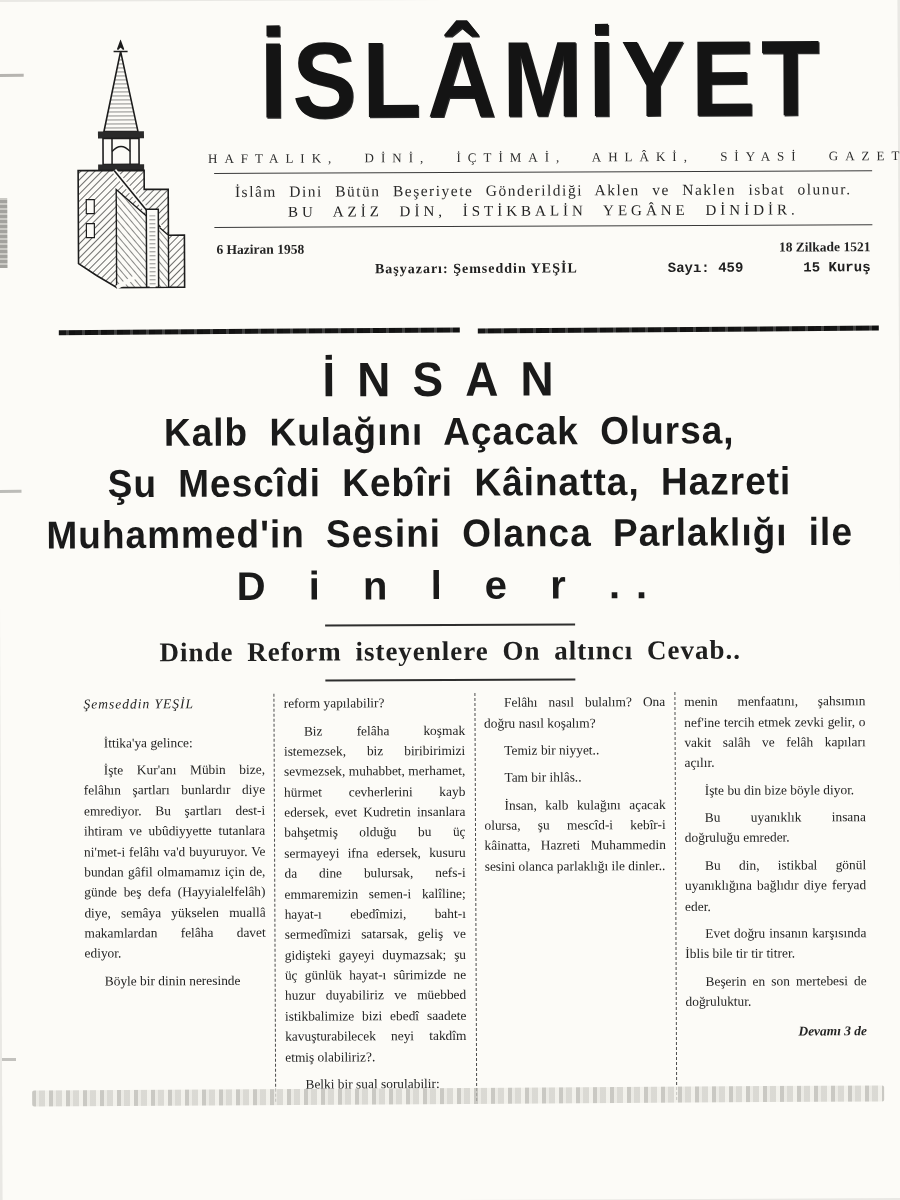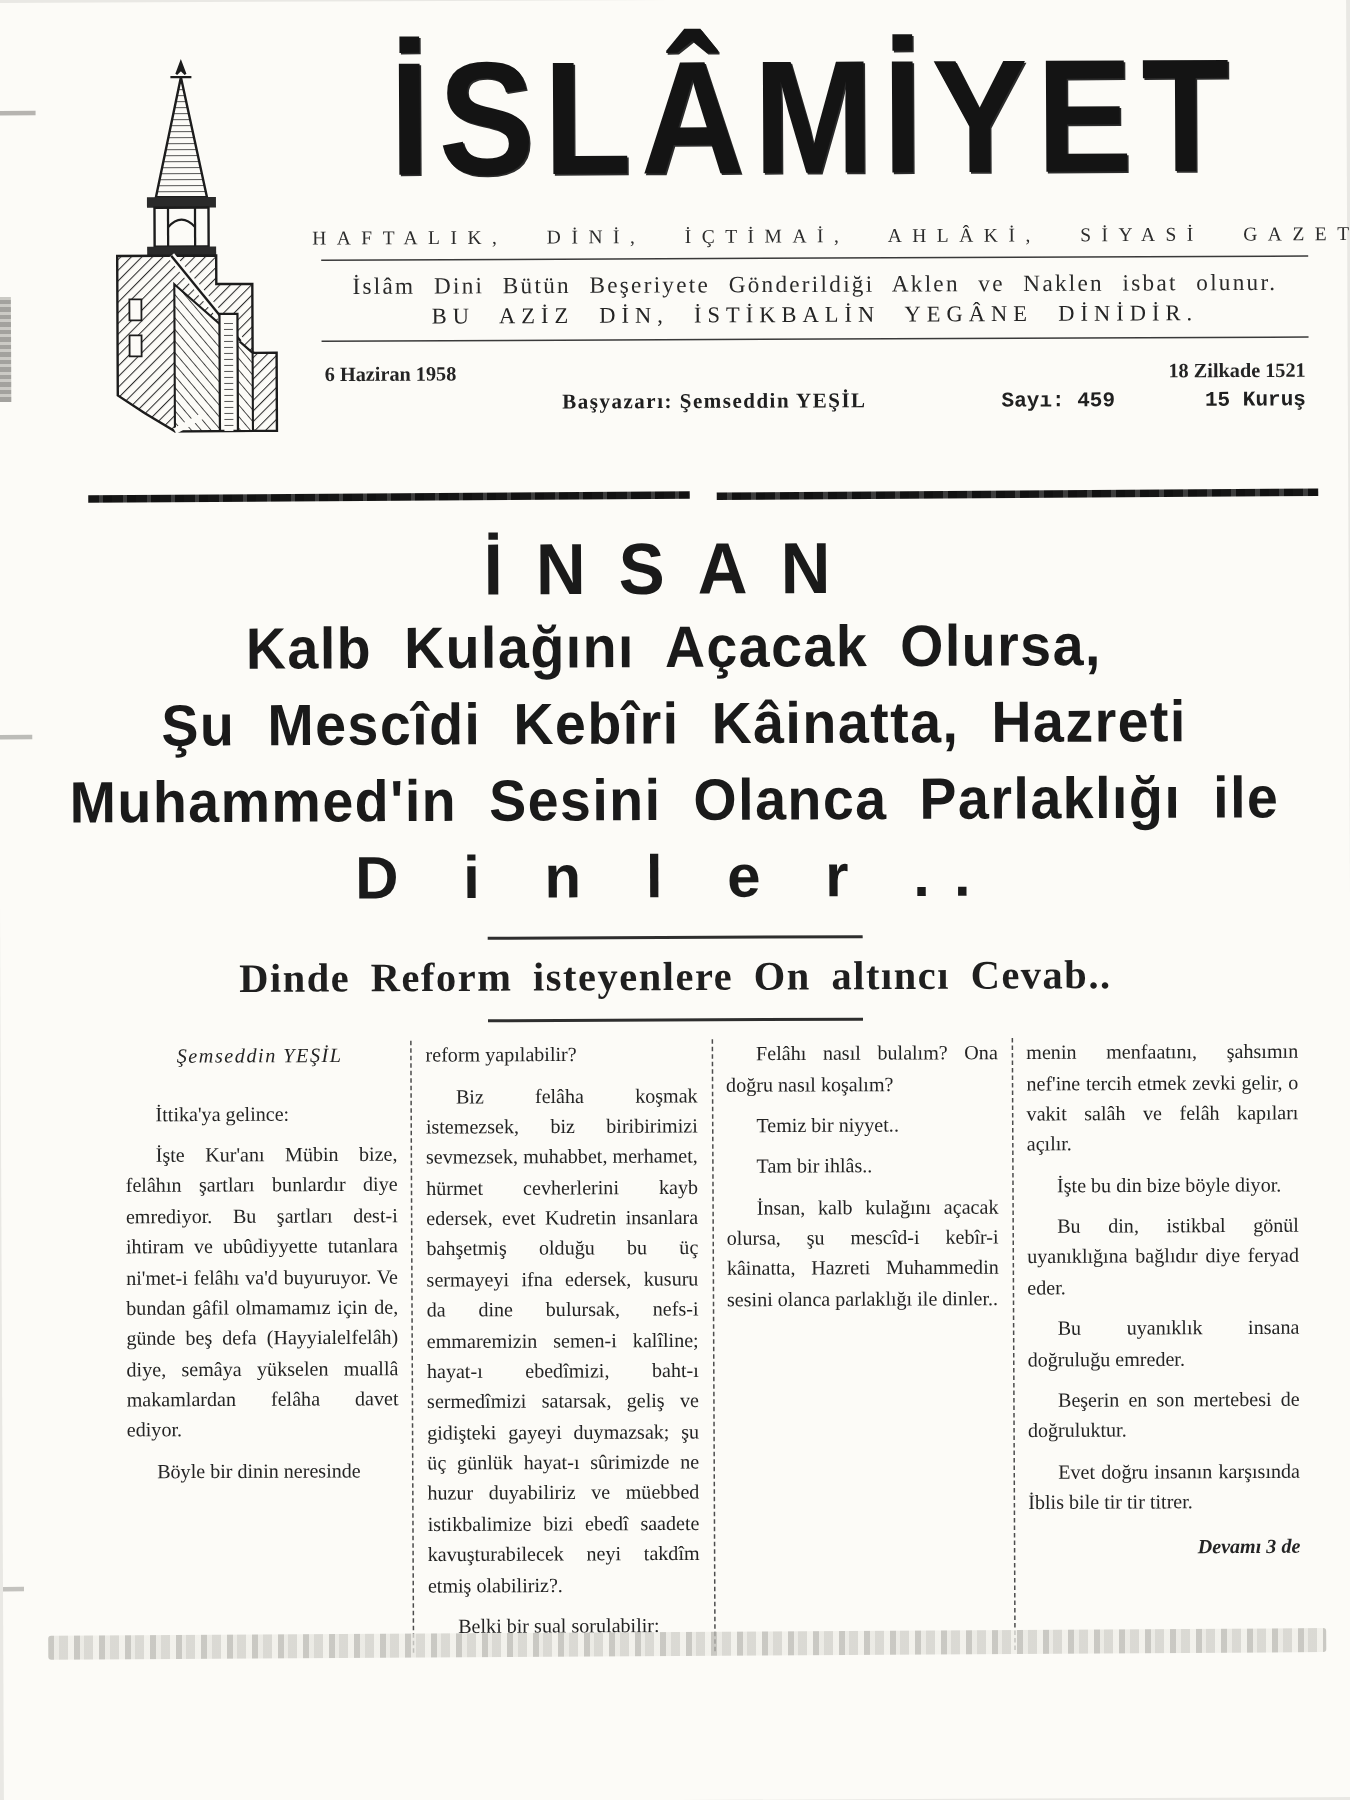--- a/index.html
+++ b/index.html
@@ -110,21 +110,21 @@
   .col{
     flex:1;
     padding:0 9px;
     font-size:13.4px;line-height:1.52;
     text-align:justify;color:#242424;
   }
   .col + .col{border-left:1.5px dashed #4c4c4c;}
   .col p{margin:0 0 7px 0;text-indent:1.5em;}
   .col p.cont{text-indent:0;}
   .byline{
-    text-align:center;font-style:italic;font-size:13.5px;
+    text-align:left;font-style:italic;font-size:13.5px;
     margin:0 2px 18px 0 !important;text-indent:0 !important;
     letter-spacing:1px;
   }
   .continuation{
     text-align:right;font-style:italic;font-weight:bold;
     text-indent:0 !important;margin-top:10px !important;
   }
   
   .noise-band{
     position:absolute;left:30px;right:18px;top:1088px;height:16px;
@@ -244,24 +244,24 @@
     <div class="col">
       <p>Felâhı nasıl bulalım? Ona doğru nasıl koşalım?</p>
       <p>Temiz bir niyyet..</p>
       <p>Tam bir ihlâs..</p>
       <p>İnsan, kalb kulağını açacak olursa, şu mescîd-i kebîr-i kâinatta, Hazreti Muhammedin sesini olanca parlaklığı ile dinler..</p>
     </div>
 
     <div class="col">
       <p class="cont">menin menfaatını, şahsımın nef'ine tercih etmek zevki gelir, o vakit salâh ve felâh kapıları açılır.</p>
       <p>İşte bu din bize böyle diyor.</p>
+      <p>Bu uyanıklık insana doğruluğu emreder.</p>
       <p>Bu din, istikbal gönül uyanıklığına bağlıdır diye feryad eder.</p>
-      <p>Bu uyanıklık insana doğruluğu emreder.</p>
+      <p>Evet doğru insanın karşısında İblis bile tir tir titrer.</p>
       <p>Beşerin en son mertebesi de doğruluktur.</p>
-      <p>Evet doğru insanın karşısında İblis bile tir tir titrer.</p>
       <p class="continuation">Devamı 3 de</p>
     </div>
   </div>
 
   <div class="noise-band"></div>
   <div class="edge-mark em1"></div>
   <div class="edge-mark em2"></div>
   <div class="edge-mark em3"></div>
   <div class="edge-mark em4"></div>
 

